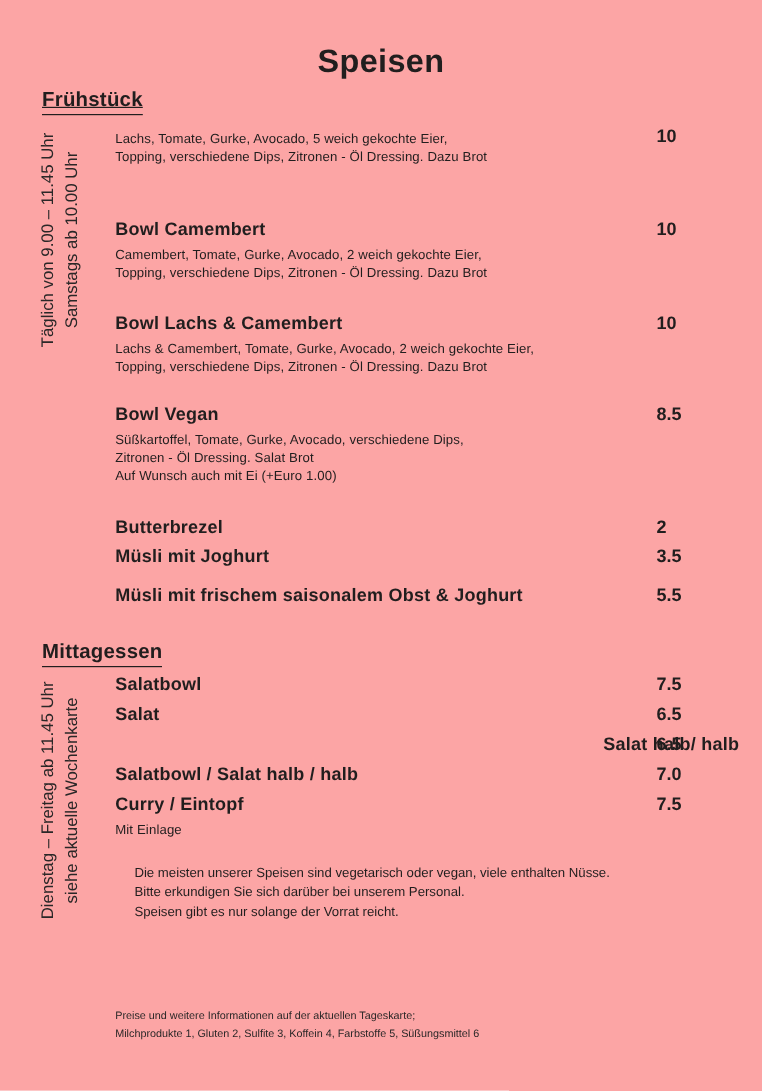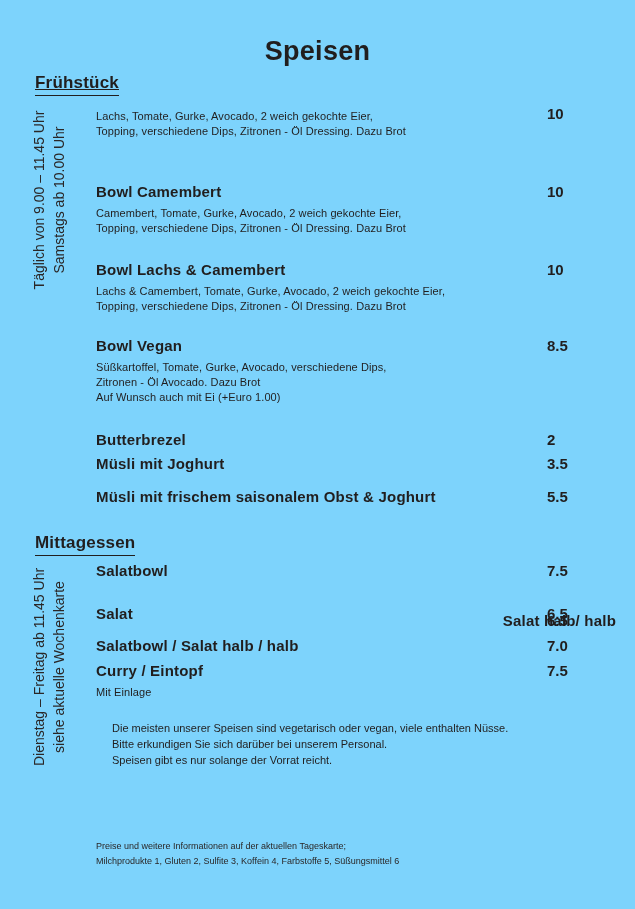--- a/index.html
+++ b/index.html
@@ -1,17 +1,17 @@
 <!DOCTYPE html>
 <html lang="de"><head>
 <meta charset="utf-8">
 <style>
   html, body { margin:0; padding:0; background:#ffffff; }
   .page {
-    position:relative; width:635px; height:909px; background:#7dd3fc;
+    position:relative; width:635px; height:909px; background:#fca5a5;
     color:#211e1e; font-family:"Liberation Sans", sans-serif;
     overflow:hidden;
   }
   .title {
     position:absolute; top:36px; left:0; width:100%; text-align:center;
     font-size:27px; font-weight:bold; letter-spacing:0.3px;
   }
   .section-heading {
     position:absolute; left:35px; font-size:17px; font-weight:bold;
     border-bottom:1.6px solid #211e1e; padding-bottom:2px; letter-spacing:0.2px;
@@ -38,21 +38,21 @@
   <div class="section-heading" style="top:73px;text-decoration:underline;">Frühstück</div>
 
   <div class="vlabel" style="left:-49px; top:178px; width:200px; height:44px;">
     <div>Täglich von 9.00 – 11.45 Uhr</div>
     <div>Samstags ab 10.00 Uhr</div>
   </div>
 
   <div class="item" style="top:104px;">
     <div class="item-price">10</div>
     <div class="item-desc">
-      <div>Lachs, Tomate, Gurke, Avocado, 2 weich gekochte Eier,</div>
+      <div>Lachs, Tomate, Gurke, Avocado, 5 weich gekochte Eier,</div>
       <div>Topping, verschiedene Dips, Zitronen - Öl Dressing. Dazu Brot</div>
     </div>
   </div>
 
   <div class="item" style="top:182px;">
     <div class="item-name">Bowl Camembert</div>
     <div class="item-price">10</div>
     <div class="item-desc">
       <div>Camembert, Tomate, Gurke, Avocado, 2 weich gekochte Eier,</div>
       <div>Topping, verschiedene Dips, Zitronen - Öl Dressing. Dazu Brot</div>
@@ -66,21 +66,21 @@
       <div>Lachs &amp; Camembert, Tomate, Gurke, Avocado, 2 weich gekochte Eier,</div>
       <div>Topping, verschiedene Dips, Zitronen - Öl Dressing. Dazu Brot</div>
     </div>
   </div>
 
   <div class="item" style="top:336px;">
     <div class="item-name">Bowl Vegan</div>
     <div class="item-price">8.5</div>
     <div class="item-desc">
       <div>Süßkartoffel, Tomate, Gurke, Avocado, verschiedene Dips,</div>
-      <div>Zitronen - Öl Avocado. Dazu Brot</div>
+      <div>Zitronen - Öl Dressing. Salat Brot</div>
       <div>Auf Wunsch auch mit Ei (+Euro 1.00)</div>
     </div>
   </div>
 
   <div class="item" style="top:430px;">
     <div class="item-name">Butterbrezel</div>
     <div class="item-price">2</div>
   </div>
 
   <div class="item" style="top:454px;">
@@ -98,21 +98,21 @@
   <div class="vlabel" style="left:-54px; top:645px; width:210px; height:44px;">
     <div>Dienstag – Freitag ab 11.45 Uhr</div>
     <div>siehe aktuelle Wochenkarte</div>
   </div>
 
   <div class="item" style="top:561px;">
     <div class="item-name">Salatbowl</div>
     <div class="item-price">7.5</div>
   </div>
 
-  <div class="item" style="top:604px;">
+  <div class="item" style="top:586px;">
     <div class="item-name">Salat</div>
     <div class="item-price">6.5</div>
   </div>
 
   <div class="item" style="top:611px;text-align:right;">
     <div class="item-name">Salat halb/ halb</div>
     <div class="item-price">6.5</div>
   </div>
 
   <div class="item" style="top:636px;">

